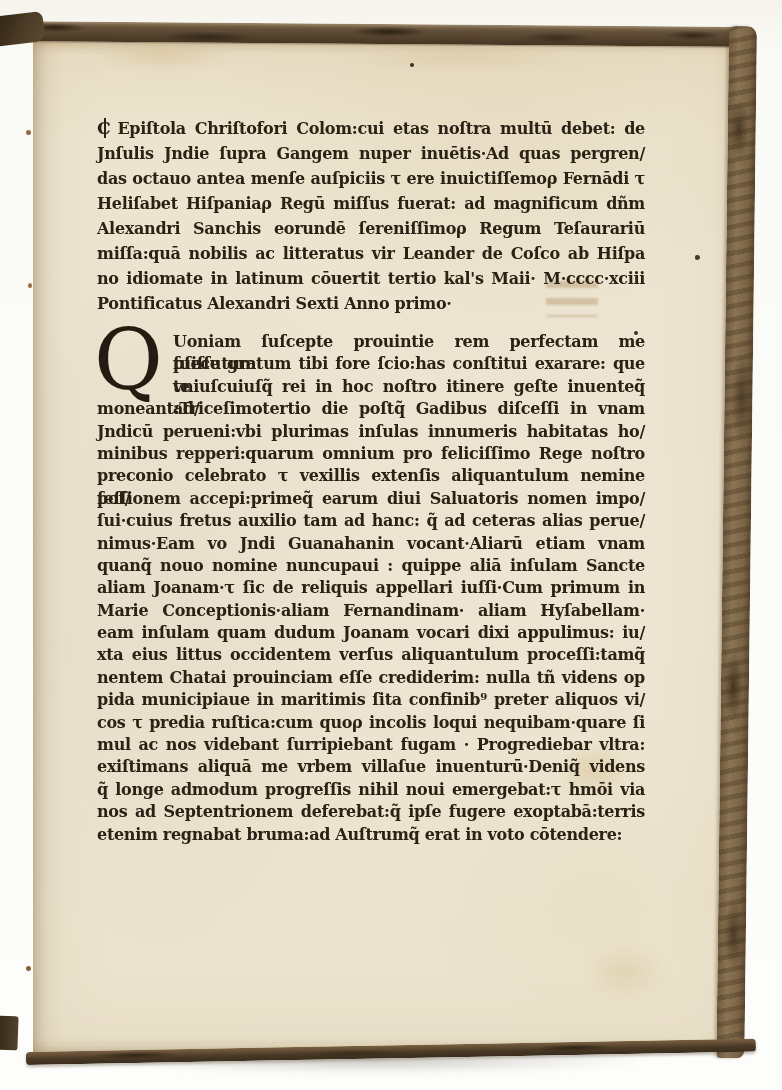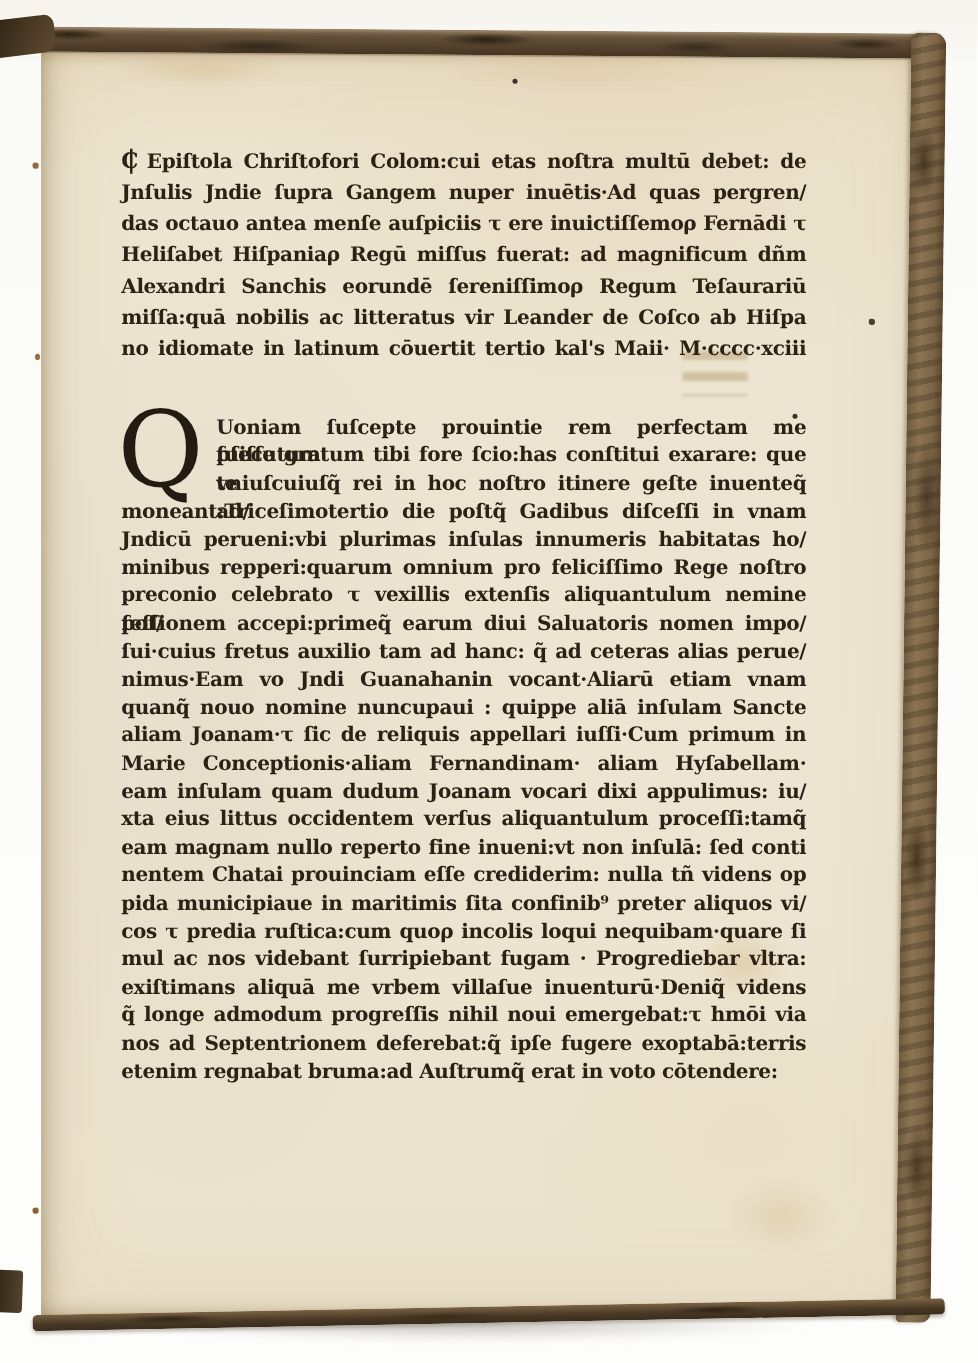--- a/index.html
+++ b/index.html
@@ -126,40 +126,40 @@
   <div class="text-block">
 
     <div class="para header-para">
       <div class="tline"><span class="capitulum">C</span><span>Epiſtola Chriſtofori Colom:cui etas noſtra multū debet: de</span></div>
       <div class="tline">Jnſulis Jndie ſupra Gangem nuper inuētis·Ad quas pergren/</div>
       <div class="tline">das octauo antea menſe auſpiciis τ ere inuictiſſemoρ Fernādi τ</div>
       <div class="tline">Heliſabet Hiſpaniaρ Regū miſſus fuerat: ad magnificum dñm</div>
       <div class="tline">Alexandri Sanchis eorundē ſereniſſimoρ Regum Teſaurariū</div>
       <div class="tline">miſſa:quā nobilis ac litteratus vir Leander de Coſco ab Hiſpa</div>
       <div class="tline">no idiomate in latinum cōuertit tertio kal's Maii· M·cccc·xciii</div>
+      <div class="tline endline">Pontificatus Alexandri Sexti Anno primo·</div>
     </div>
 
     <div class="para body-para">
       <span class="dropcap">Q</span>
       <div class="tline indent">Uoniam ſuſcepte prouintie rem perfectam me pſecutum</div>
       <div class="tline indent">fuiſſe gratum tibi fore ſcio:has conſtitui exarare: que te</div>
       <div class="tline indent">vniuſcuiuſq̃ rei in hoc noſtro itinere geſte inuenteq̃ ad/</div>
       <div class="tline">moneant:Triceſimotertio die poſtq̃ Gadibus diſceſſi in vnam</div>
       <div class="tline">Jndicū perueni:vbi plurimas inſulas innumeris habitatas ho/</div>
       <div class="tline">minibus repperi:quarum omnium pro feliciſſimo Rege noſtro</div>
       <div class="tline">preconio celebrato τ vexillis extenſis aliquantulum nemine poſ/</div>
       <div class="tline">ſeſſionem accepi:primeq̃ earum diui Saluatoris nomen impo/</div>
       <div class="tline">ſui·cuius fretus auxilio tam ad hanc: q̃ ad ceteras alias perue/</div>
       <div class="tline">nimus·Eam vo Jndi Guanahanin vocant·Aliarū etiam vnam</div>
       <div class="tline">quanq̃ nouo nomine nuncupaui : quippe aliā inſulam Sancte</div>
       <div class="tline">aliam Joanam·τ ſic de reliquis appellari iuſſi·Cum primum in</div>
       <div class="tline">Marie Conceptionis·aliam Fernandinam· aliam Hyſabellam·</div>
       <div class="tline">eam inſulam quam dudum Joanam vocari dixi appulimus: iu/</div>
       <div class="tline">xta eius littus occidentem verſus aliquantulum proceſſi:tamq̃</div>
-      <div class="tline">eam magnam nullo reperto fine inueni:vt non inſulā: ſed conti</div>
       <div class="tline">nentem Chatai prouinciam eſſe crediderim: nulla tñ videns op</div>
       <div class="tline">pida municipiaue in maritimis ſita confinib⁹ preter aliquos vi/</div>
       <div class="tline">cos τ predia ruſtica:cum quoρ incolis loqui nequibam·quare ſi</div>
       <div class="tline">mul ac nos videbant ſurripiebant fugam · Progrediebar vltra:</div>
       <div class="tline">exiſtimans aliquā me vrbem villaſue inuenturū·Deniq̃ videns</div>
       <div class="tline">q̃ longe admodum progreſſis nihil noui emergebat:τ hmōi via</div>
       <div class="tline">nos ad Septentrionem deferebat:q̃ ipſe fugere exoptabā:terris</div>
       <div class="tline endline">etenim regnabat bruma:ad Auſtrumq̃ erat in voto cōtendere:</div>
     </div>
 

